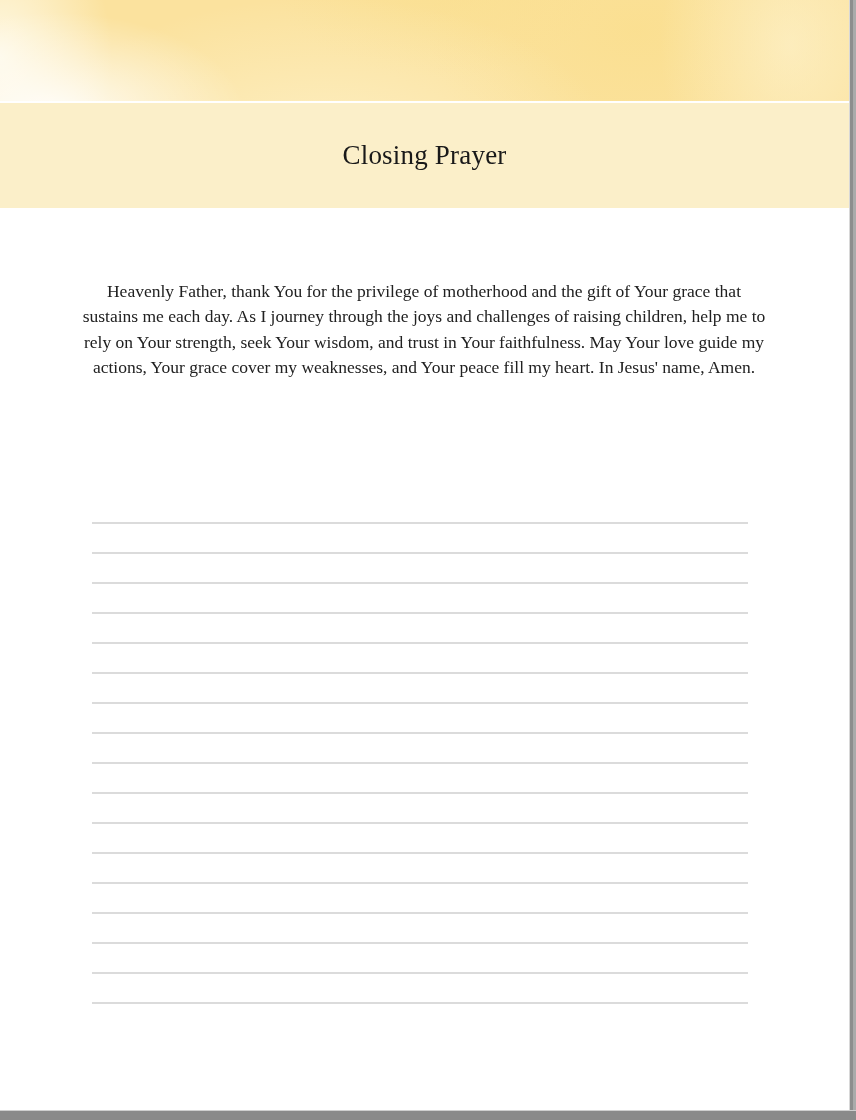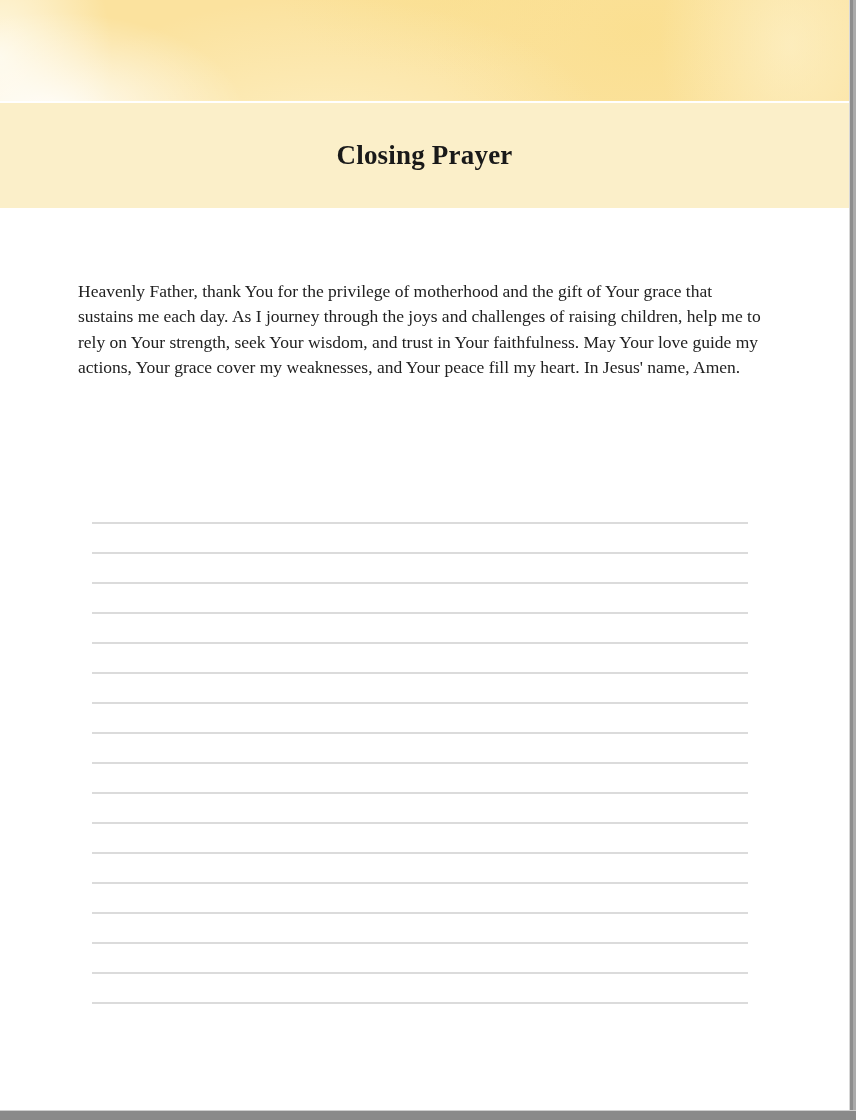--- a/index.html
+++ b/index.html
@@ -41,32 +41,33 @@
     right: 7px;
     height: 105px;
     background: var(--banner-bg, #fbefc9);
     display: flex;
     align-items: center;
     justify-content: center;
   }
   .banner h1 {
     margin: 0;
     font-size: 27px;
-    font-weight: bold;
+    font-weight: normal;
     color: #191919;
     letter-spacing: 0.2px;
   }
 
   
   .prayer {
     position: absolute;
     top: 261px;
     left: 50%;
     width: 692px;
     margin-left: -350px;
+    text-align: center;
     font-size: 17.5px;
     line-height: 25.6px;
     color: #212121;
   }
 
   
   .lines {
     position: absolute;
     top: 522px;
     left: 92px;

